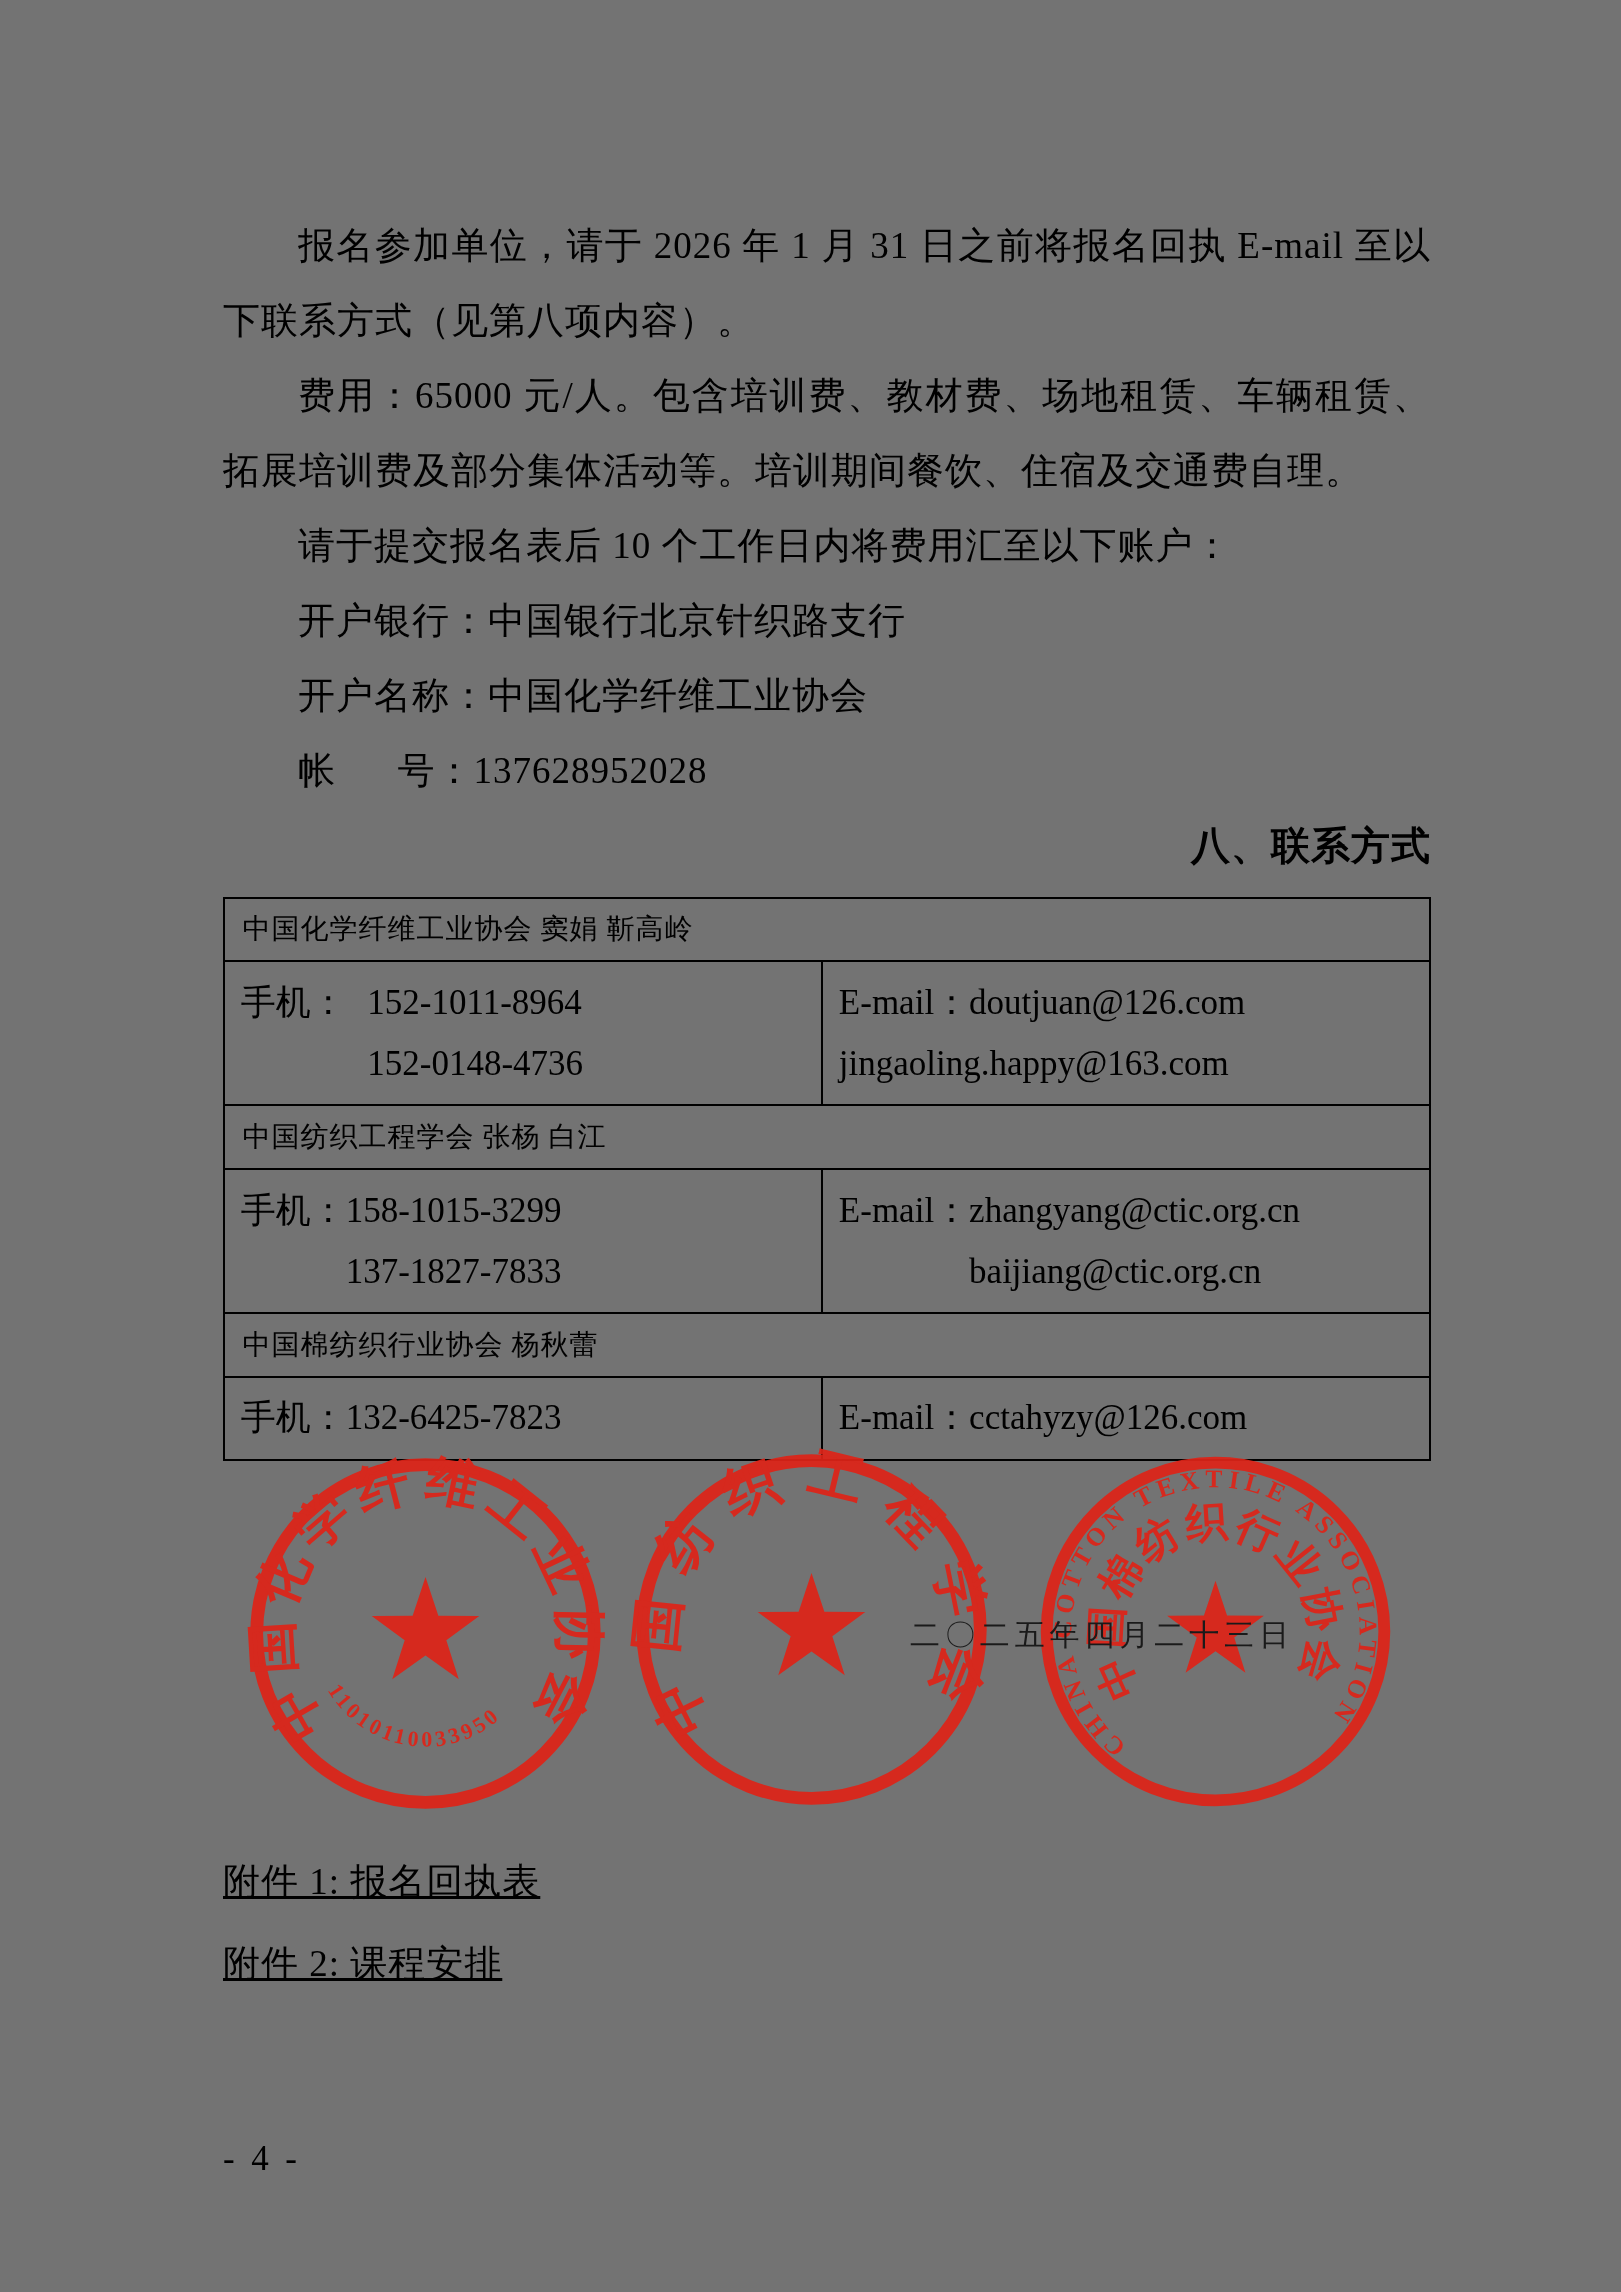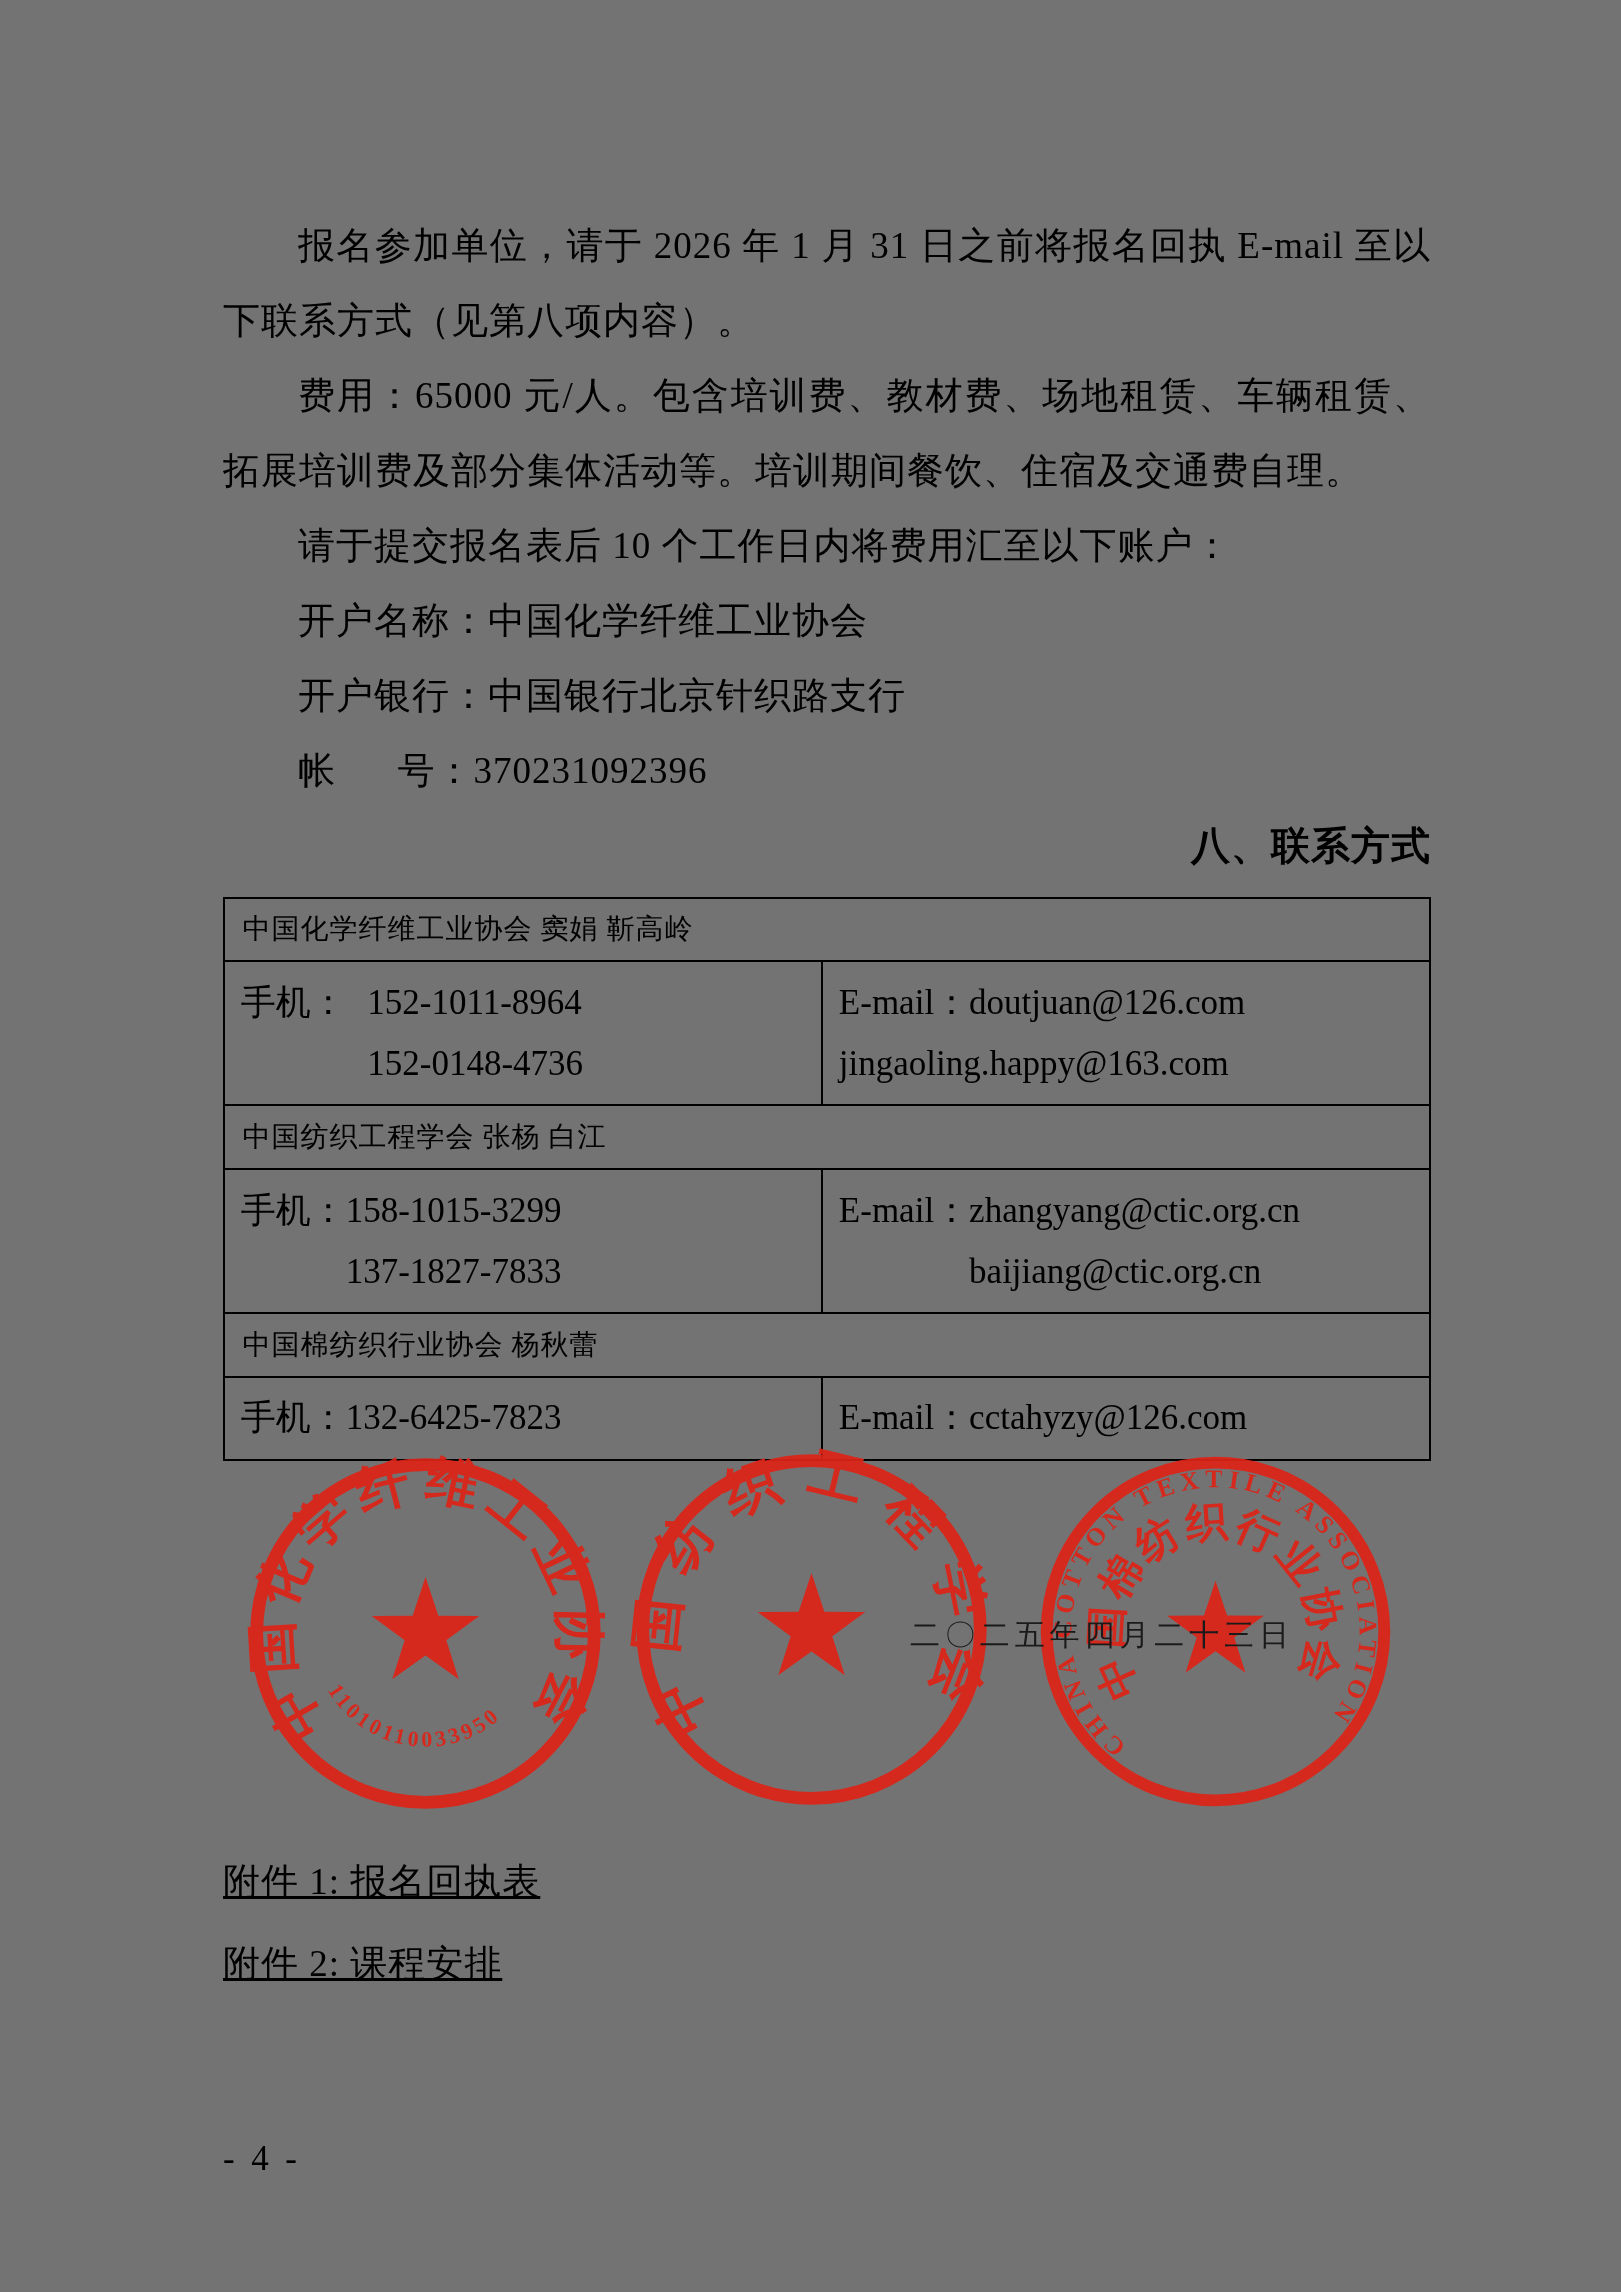--- a/index.html
+++ b/index.html
@@ -95,23 +95,23 @@
 </style>
 </head>
 <body>
 
 <div class="page">
 
   <div class="content">
     <div class="para indent">报名参加单位，请于 2026 年 1 月 31 日之前将报名回执 E-mail 至以下联系方式（见第八项内容）。</div>
     <div class="para indent">费用：65000 元/人。包含培训费、教材费、场地租赁、车辆租赁、拓展培训费及部分集体活动等。培训期间餐饮、住宿及交通费自理。</div>
     <div class="para indent">请于提交报名表后 10 个工作日内将费用汇至以下账户：</div>
+    <div class="para indent">开户银行：中国银行北京针织路支行</div>
     <div class="para indent">开户名称：中国化学纤维工业协会</div>
-    <div class="para indent">开户银行：中国银行北京针织路支行</div>
-    <div class="para indent pre">帐      号：370231092396</div>
+    <div class="para indent pre">帐      号：137628952028</div>
     <div class="heading">八、联系方式</div>
 
     <table class="contact-table">
       <colgroup>
           <col style="width:49.6%">
           <col>
         </colgroup>
       <tbody>
           <tr>
         <td colspan="2" class="org">中国化学纤维工业协会 窦娟 靳高岭</td>

